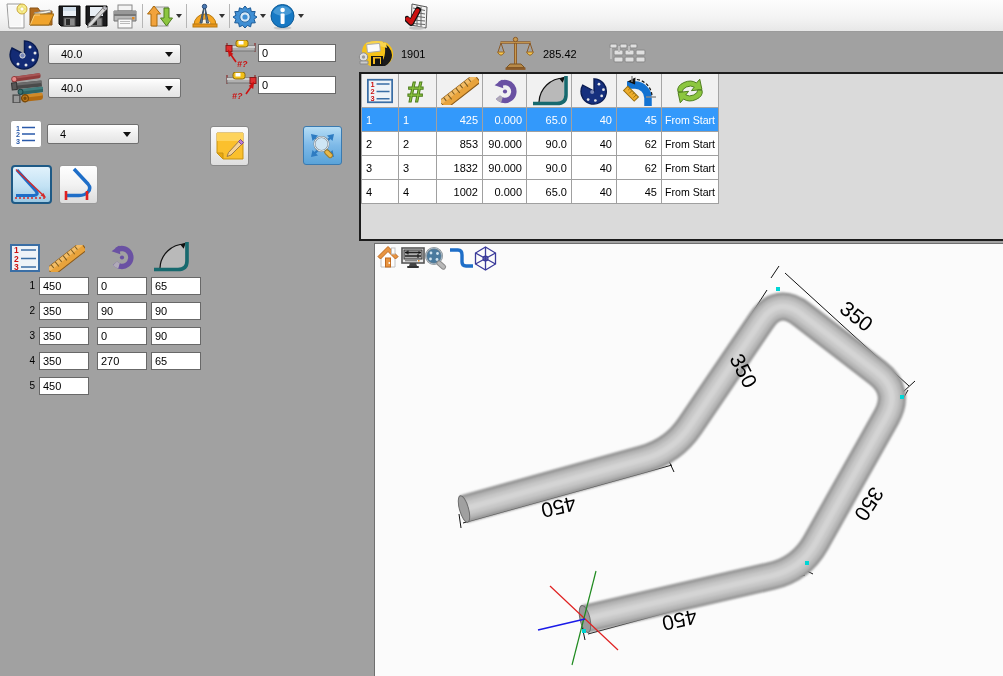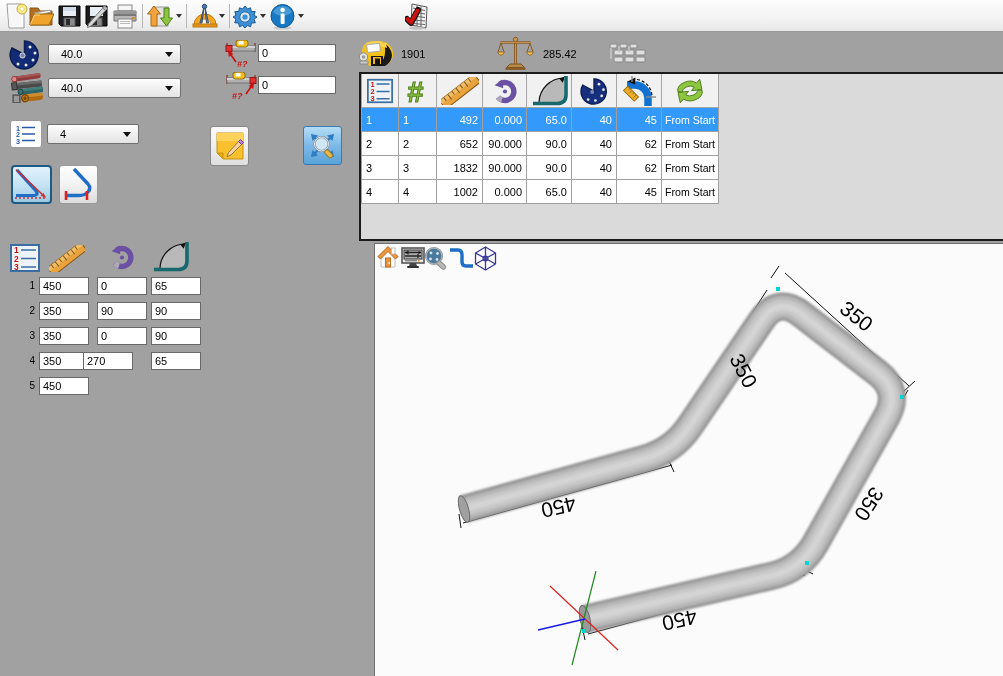--- a/index.html
+++ b/index.html
@@ -272,21 +272,21 @@
   <div class="rowlab" style="left:23px;top:305px">2</div>
   <div class="tin" style="left:39px;top:302px;width:50px">350</div>
   <div class="tin" style="left:97px;top:302px;width:50px">90</div>
   <div class="tin" style="left:151px;top:302px;width:50px">90</div>
   <div class="rowlab" style="left:23px;top:330px">3</div>
   <div class="tin" style="left:39px;top:327px;width:50px">350</div>
   <div class="tin" style="left:97px;top:327px;width:50px">0</div>
   <div class="tin" style="left:151px;top:327px;width:50px">90</div>
   <div class="rowlab" style="left:23px;top:355px">4</div>
   <div class="tin" style="left:39px;top:352px;width:50px">350</div>
-  <div class="tin" style="left:83px;top:352px;width:50px">270</div>
+  <div class="tin" style="left:97px;top:352px;width:50px">270</div>
   <div class="tin" style="left:151px;top:352px;width:50px">65</div>
   <div class="rowlab" style="left:23px;top:380px">5</div>
   <div class="tin" style="left:39px;top:377px;width:50px">450</div>
 </div>
 <div id="topband" class="abs">
 
   <svg class="abs" style="left:224px;top:40px" width="34" height="28" viewBox="0 0 34 28">
     <path d="M3 3 V12 M31 3 V12" stroke="#8a2a2a" stroke-width="1.2"></path>
     <rect x="3" y="6" width="28" height="5" fill="#b0b0b0" stroke="#777"></rect>
     <rect x="3" y="6" width="28" height="2" fill="#d0d0d0"></rect>
@@ -436,31 +436,31 @@
   <td><svg width="32" height="30" viewBox="0 0 32 30" style="vertical-align:middle">
     <g stroke="#4e7d1e" stroke-width="0.9" fill="#8cc63f" transform="rotate(-12 16 15)">
       <path d="M4 13 A11 8 0 0 1 24 8.5 L28 5.5 L28 16 L17.5 15 L21 12 A7.5 5.5 0 0 0 8 14.5 Z"></path>
       <path d="M28 17 A11 8 0 0 1 8 21.5 L4 24.5 L4 14 L14.5 15 L11 18 A7.5 5.5 0 0 0 24 15.5 Z"></path>
     </g>
   </svg></td>
 </tr>
 <tr class="sel">
   <td class="lft">1</td>
           <td class="lft">1</td>
-          <td class="num">492</td>
+          <td class="num">425</td>
           <td class="num">0.000</td>
   <td class="num">65.0</td>
           <td class="num">40</td>
           <td class="num">45</td>
           <td style="text-align:center;font-size:10.6px;padding:0 1px">From Start</td>
 </tr>
 <tr>
   <td class="lft">2</td>
           <td class="lft">2</td>
-          <td class="num">652</td>
+          <td class="num">853</td>
           <td class="num">90.000</td>
   <td class="num">90.0</td>
           <td class="num">40</td>
           <td class="num">62</td>
           <td style="text-align:center;font-size:10.6px;padding:0 1px">From Start</td>
 </tr>
 <tr>
   <td class="lft">3</td>
           <td class="lft">3</td>
           <td class="num">1832</td>

